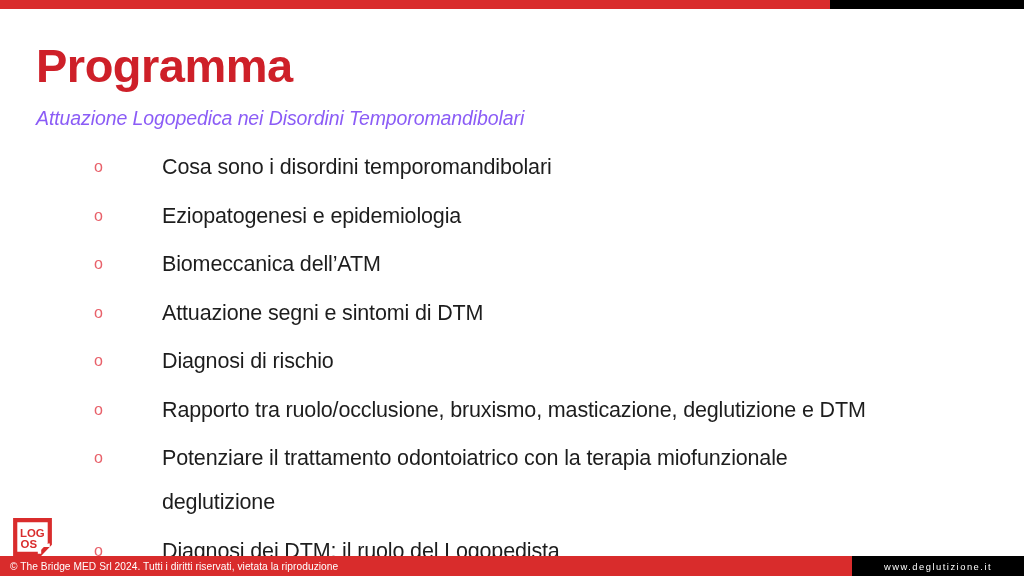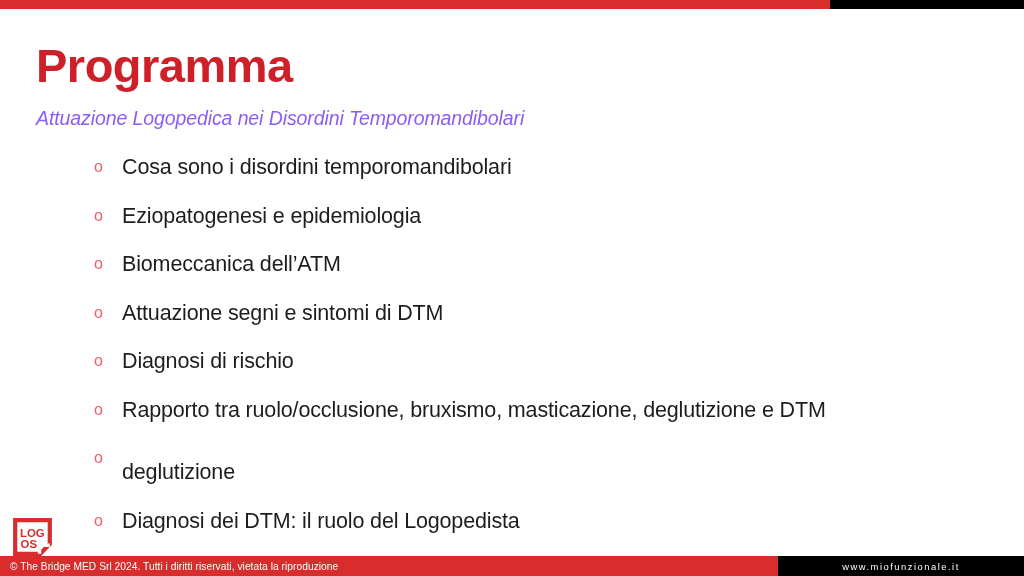--- a/index.html
+++ b/index.html
@@ -97,20 +97,21 @@
     box-sizing: border-box;
     user-select: none;
   }
   .bullet-text {
     flex: 1 1 auto;
     font-size: 21.5px;
     line-height: 30px;
     color: #1d1d1d;
     letter-spacing: -0.15px;
     font-weight: 400;
+    margin-left: 40px;
   }
   .bullet-text .wrapline {
     display: block;
     margin-top: 14px;
   }
 
   
   .logo {
     position: absolute;
     left: 13px;
@@ -123,21 +124,21 @@
   .footer {
     position: absolute;
     left: 0;
     bottom: 0;
     width: 1024px;
     height: 20px;
     display: flex;
     align-items: stretch;
   }
   .footer-red {
-    width: 778px;
+    width: 852px;
     background: #d92c2c;
     display: flex;
     align-items: center;
   }
   .footer-copy {
     color: #ffffff;
     font-size: 10.2px;
     padding-left: 10px;
     letter-spacing: 0.05px;
     white-space: nowrap;
@@ -197,20 +198,21 @@
     </li>
 
     <li class="bullet-item">
       <span class="bullet-marker">o</span>
       <span class="bullet-text">Rapporto tra ruolo/occlusione, bruxismo, masticazione, deglutizione e DTM</span>
     </li>
 
     <li class="bullet-item">
       <span class="bullet-marker">o</span>
       <span class="bullet-text">
+        <span>Potenziare il trattamento odontoiatrico con la terapia miofunzionale</span>
         <span class="wrapline">deglutizione</span>
       </span>
     </li>
 
     <li class="bullet-item">
       <span class="bullet-marker">o</span>
       <span class="bullet-text">Diagnosi dei DTM: il ruolo del Logopedista</span>
     </li>
 
   </ul>
@@ -222,17 +224,17 @@
       <text x="19.4" y="18.6" fill="#d92c2c" font-family="'Liberation Sans', sans-serif" font-size="11.4" font-weight="700" text-anchor="middle">LOG</text>
       <text x="15.8" y="30.4" fill="#d92c2c" font-family="'Liberation Sans', sans-serif" font-size="11.4" font-weight="700" text-anchor="middle">OS</text>
     </svg>
   </div>
 
   <div class="footer">
     <div class="footer-red">
       <span class="footer-copy">© The Bridge MED Srl 2024. Tutti i diritti riservati, vietata la riproduzione</span>
     </div>
     <div class="footer-black">
-      <span class="footer-url">www.miofunzionale.it</span>
+      <span class="footer-url">www.deglutizione.it</span>
     </div>
   </div>
 
 </div>
 
 </body></html>

